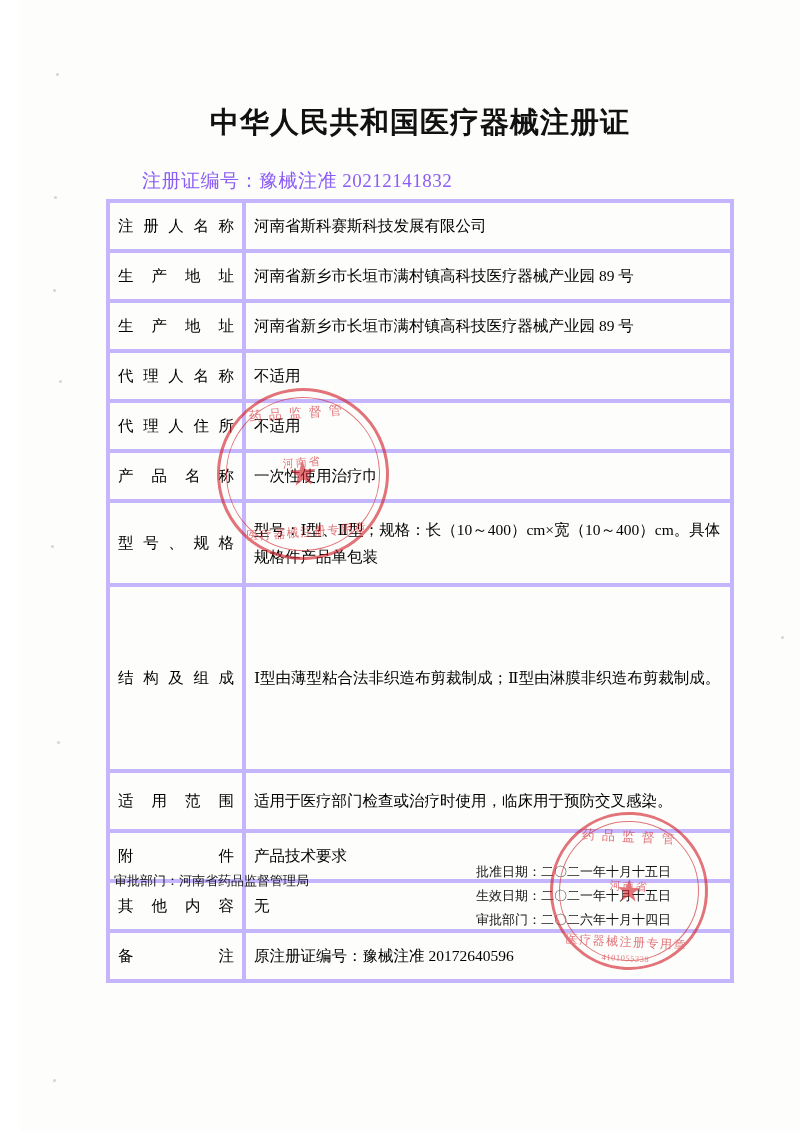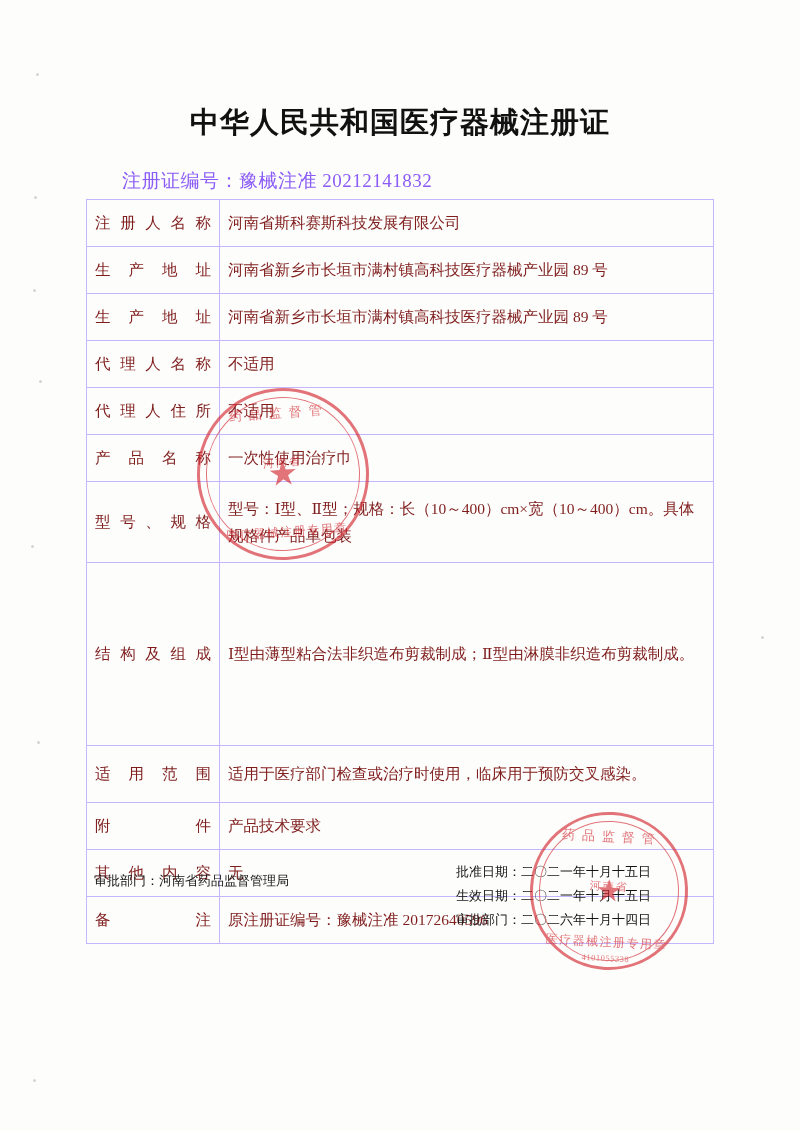--- a/index.html
+++ b/index.html
@@ -14,20 +14,21 @@
     font-family: "Liberation Serif", "DejaVu Serif", serif;
     color: #1a1a1a;
     overflow: hidden;
   }
 
   
   .page {
     position: absolute;
     inset: 0;
     background: #fdfdfb;
+    margin-left: 20px;
   }
 
   .speckle {
     position: absolute;
     width: 3px;
     height: 3px;
     border-radius: 50%;
     background: #c9c9c9;
     opacity: .8;
   }
@@ -56,24 +57,24 @@
 
   table.cert {
     position: absolute;
     top: 199px;
     left: 86px;
     width: 628px;
     border-collapse: collapse;
     table-layout: fixed;
   }
   table.cert td {
-    border: 1px solid #c4b5fd;
+    border: 4px solid #c4b5fd;
     font-size: 15.5px;
     line-height: 1.55;
-    color: #7f1d1d;
+    color: #000000;
     vertical-align: middle;
     padding: 6px 8px;
   }
   td.label {
     width: 116px;
     text-align: justify;
     text-align-last: justify;
     padding: 6px 12px;
     white-space: nowrap;
     font-size: 15.5px;

